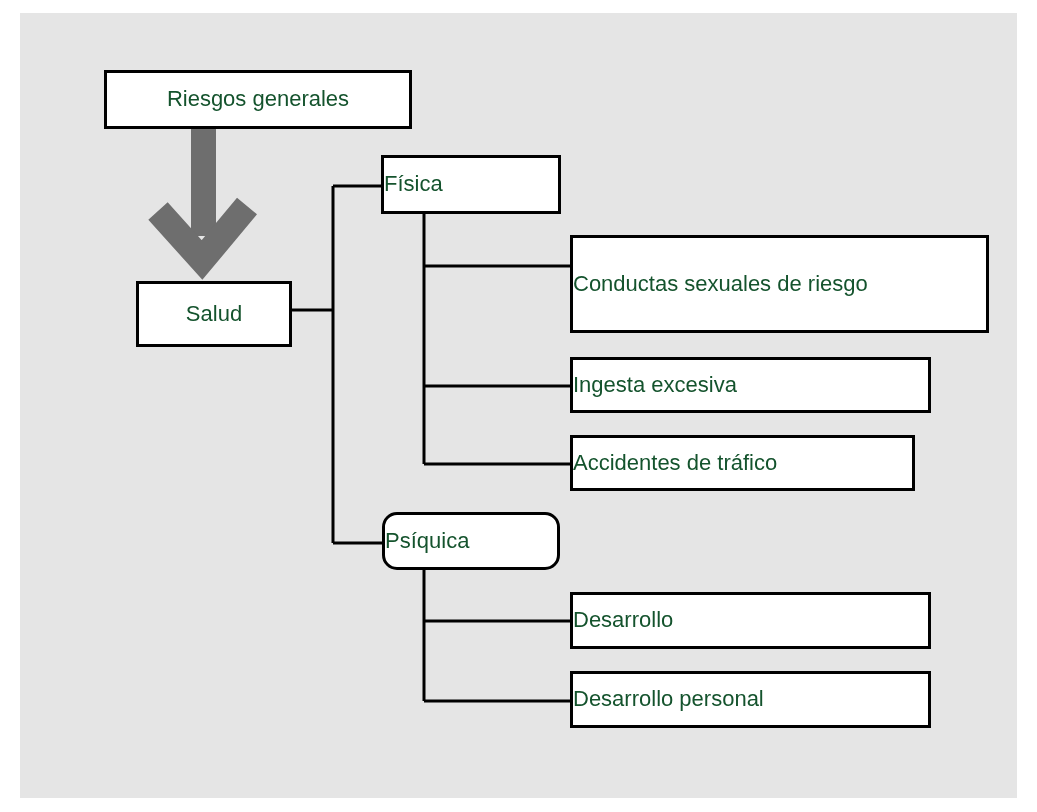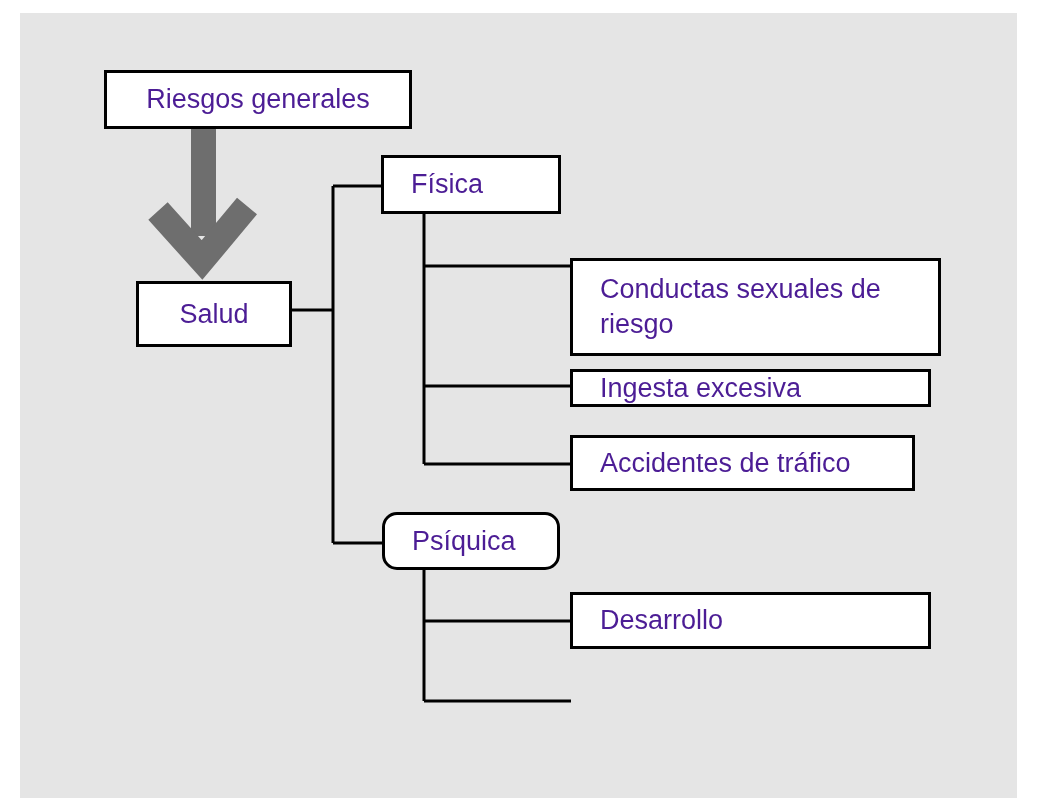--- a/index.html
+++ b/index.html
@@ -43,35 +43,35 @@
     stroke: var(--arrow, #6e6e6e);
     stroke-width: 26;
     stroke-linejoin: miter;
     stroke-linecap: butt;
   }
   .node {
     position: absolute;
     box-sizing: border-box;
     background: var(--box-fill, #ffffff);
     border: 3px solid var(--box-border, #000000);
-    color: #4c1d95;
-    font-size: 27px;
+    color: #14532d;
+    font-size: 22px;
     line-height: 1.28;
     display: flex;
     align-items: center;
   }
   .node.centered { justify-content: center; }
-  .node.padded   { padding-left: 27px; padding-right: 8px; }
+  .node.padded   { padding-right: 8px; }
 
   .n-riesgos     { left: 104px; top:  70px; width: 308px; height: 59px; }
   .n-salud       { left: 136px; top: 281px; width: 156px; height: 66px; }
   .n-fisica      { left: 381px; top: 155px; width: 180px; height: 59px; }
   .n-psiquica    { left: 382px; top: 512px; width: 178px; height: 58px; border-radius: 15px; }
-  .n-conductas   { left: 570px; top: 235px; width: 371px; height: 98px; margin-top: 23px; }
-  .n-ingesta     { left: 570px; top: 369px; width: 361px; height: 38px; }
+  .n-conductas   { left: 570px; top: 235px; width: 419px; height: 98px; }
+  .n-ingesta     { left: 570px; top: 357px; width: 361px; height: 56px; }
   .n-accidentes  { left: 570px; top: 435px; width: 345px; height: 56px; }
   .n-dependencia { left: 570px; top: 592px; width: 361px; height: 57px; }
   .n-desarrollo  { left: 570px; top: 671px; width: 361px; height: 57px; }
 </style>
 </head>
 <body>
 
 <div class="stage">
   <div class="canvas"></div>
 
@@ -120,13 +120,16 @@
   </div>
 
   <div class="node padded n-psiquica">
     <span>Psíquica</span>
   </div>
 
   <div class="node padded n-dependencia">
     <span>Desarrollo</span>
   </div>
 
+  <div class="node padded n-desarrollo">
+    <span>Desarrollo personal</span>
+  </div>
 </div>
 
 </body></html>

